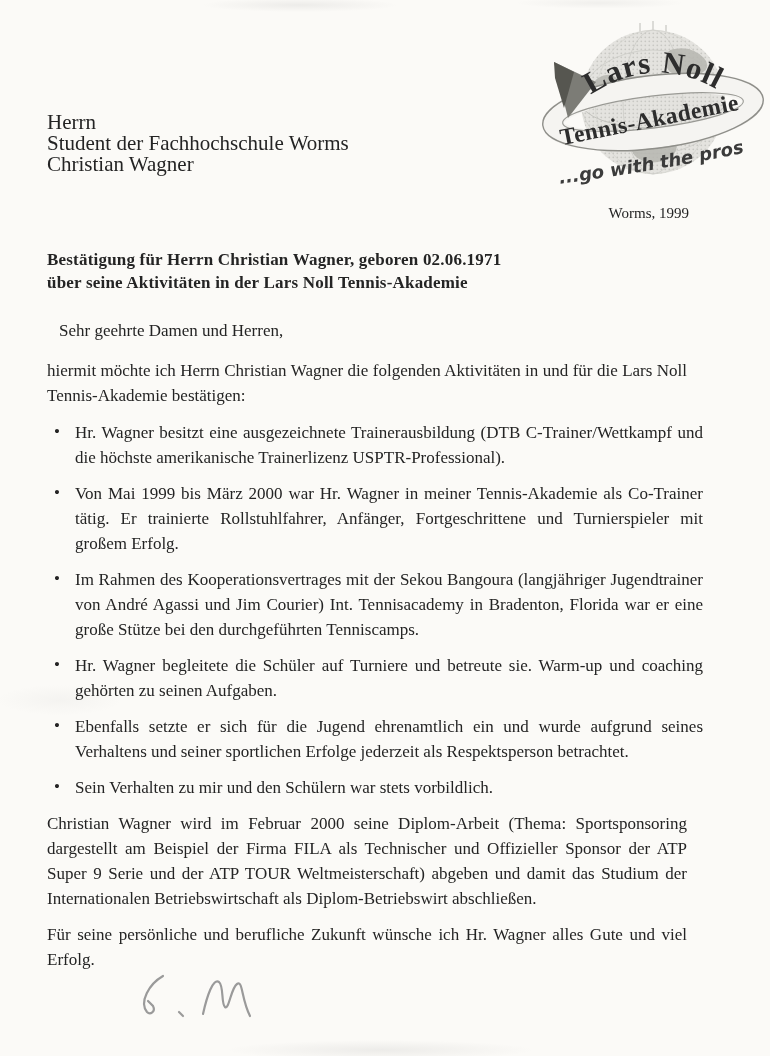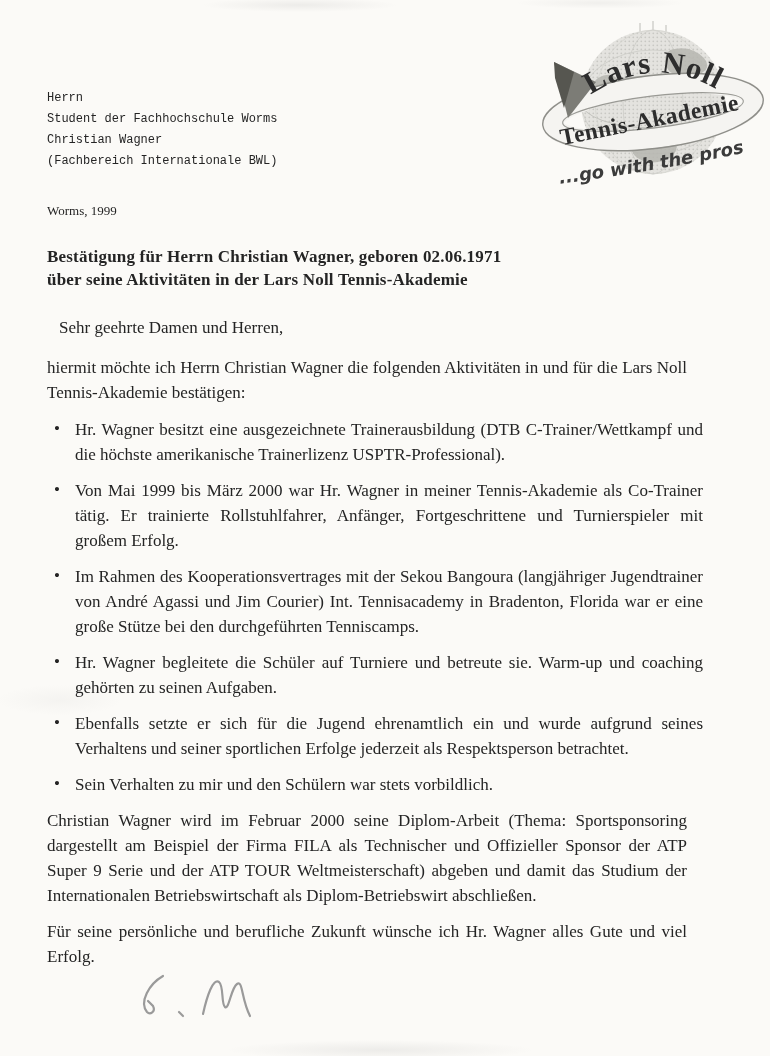--- a/index.html
+++ b/index.html
@@ -12,24 +12,24 @@
       radial-gradient(120px 8px at 600px 3px, rgba(110,110,110,.08), transparent 70%),
       radial-gradient(220px 14px at 380px 1050px, rgba(110,110,110,.10), transparent 70%),
       radial-gradient(90px 22px at 60px 700px, rgba(120,120,120,.05), transparent 70%),
       #fbfaf7;
     overflow:hidden;
     font-family:"Liberation Serif","DejaVu Serif",serif;
     color:#242424;
   }
   .content{padding:0 67px 0 47px;}
   
-  .recipient{padding-top:88px;font-size:12px;line-height:21px;font-family:Liberation Mono, monospace;}
+  .recipient{padding-top:112px;font-size:21px;line-height:21px;}
   .recipient .city{margin-top:21px;}
   
-  .dateline{margin-top:26px;text-align:left;padding-right:14px;font-size:13px;line-height:25px;}
+  .dateline{margin-top:26px;text-align:right;padding-right:14px;font-size:15px;line-height:25px;}
   
   .subject{margin-top:22px;font-weight:bold;font-size:17px;line-height:23px;letter-spacing:.2px;}
   .salutation{margin:24px 0 0 12px;font-size:17px;line-height:25px;}
   .intro{margin:15px 16px 0 0;font-size:17px;line-height:25px;text-align:justify;}
   
   ul.bullets{list-style:none;margin:12px 0 0 0;padding:0;}
   ul.bullets li{position:relative;padding-left:28px;margin:0 0 11px 0;font-size:17px;line-height:25px;}
   ul.bullets li .marker{position:absolute;left:7px;top:-1px;font-size:17px;}
   ul.bullets li .btext{display:block;text-align:justify;}
   
@@ -94,21 +94,20 @@
       </text>
     </svg>
   </div>
 
   <div class="content">
 
     <div class="recipient">
       <div>Herrn</div>
       <div>Student der Fachhochschule Worms</div>
       <div>Christian Wagner</div>
-      <div>(Fachbereich Internationale BWL)</div>
     </div>
 
     <div class="dateline">Worms, 1999</div>
 
     <div class="subject">
       <div>Bestätigung für Herrn Christian Wagner, geboren 02.06.1971</div>
       <div>über seine Aktivitäten in der Lars Noll Tennis-Akademie</div>
     </div>
 
     <p class="salutation">Sehr geehrte Damen und Herren,</p>

